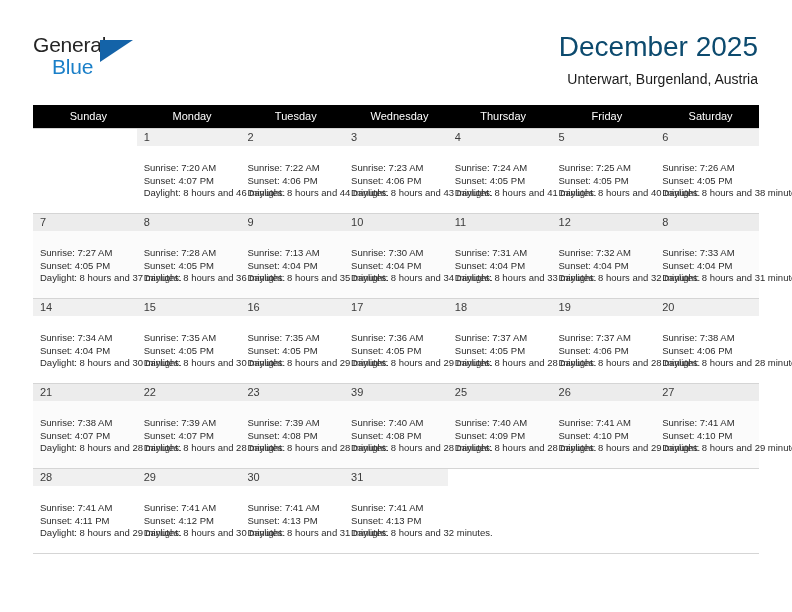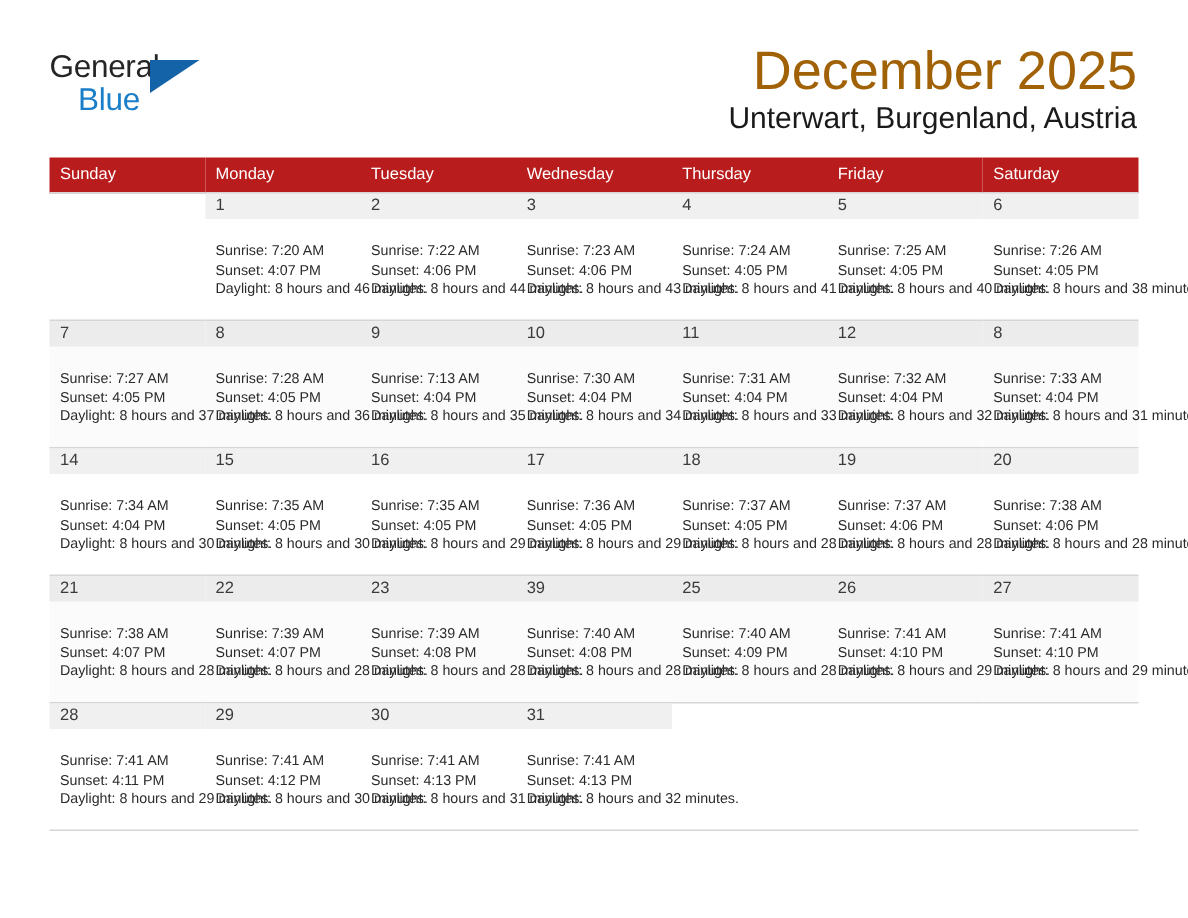--- a/index.html
+++ b/index.html
@@ -64,49 +64,49 @@
     line-height: 24px;
   }
 
   .title-block {
     position: absolute;
     right: 34px;
     top: 30px;
     text-align: right;
   }
   .cal-title {
-    font-size: 36px;
+    font-size: 28px;
     font-weight: normal;
-    color: #a16207;
+    color: #0c4a6e;
     line-height: 34px;
     white-space: nowrap;
   }
   .cal-subtitle {
     margin-top: 7px;
-    font-size: 20px;
+    font-size: 14px;
     color: #1a1a1a;
     line-height: 17px;
     white-space: nowrap;
   }
 
   
   .calendar {
     position: absolute;
     left: 33px;
     top: 105px;
     width: 726px;
     border-collapse: collapse;
     table-layout: fixed;
   }
   .calendar th {
-    background: #b91c1c;
+    background: #000000;
     color: #ffffff;
     font-size: 11px;
     font-weight: normal;
-    text-align: left;
+    text-align: center;
     padding: 5px 0 6px 7px;
     height: 10px;
     border: none;
   }
   .calendar td {
     vertical-align: top;
     border-top: 1px solid #d5d5d5;
     border-bottom: 1px solid #d5d5d5;
     padding: 0;
     height: 84px;

